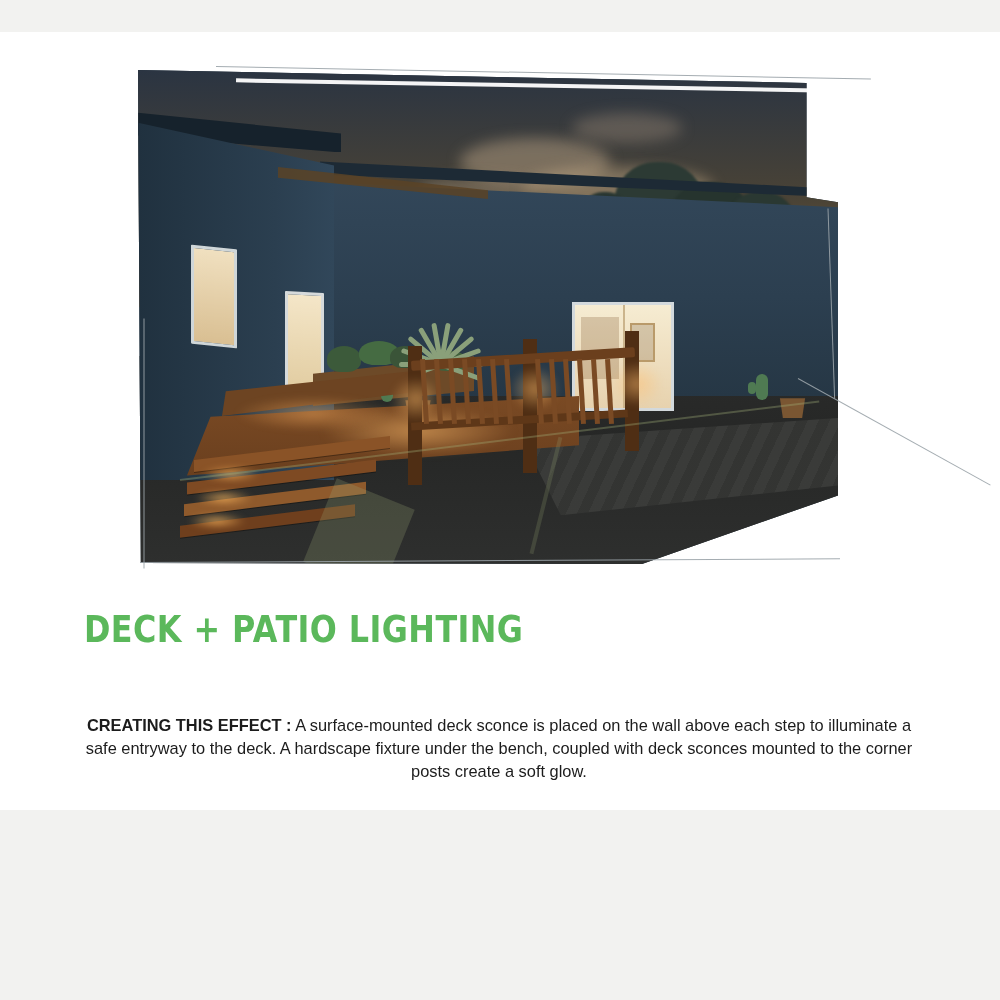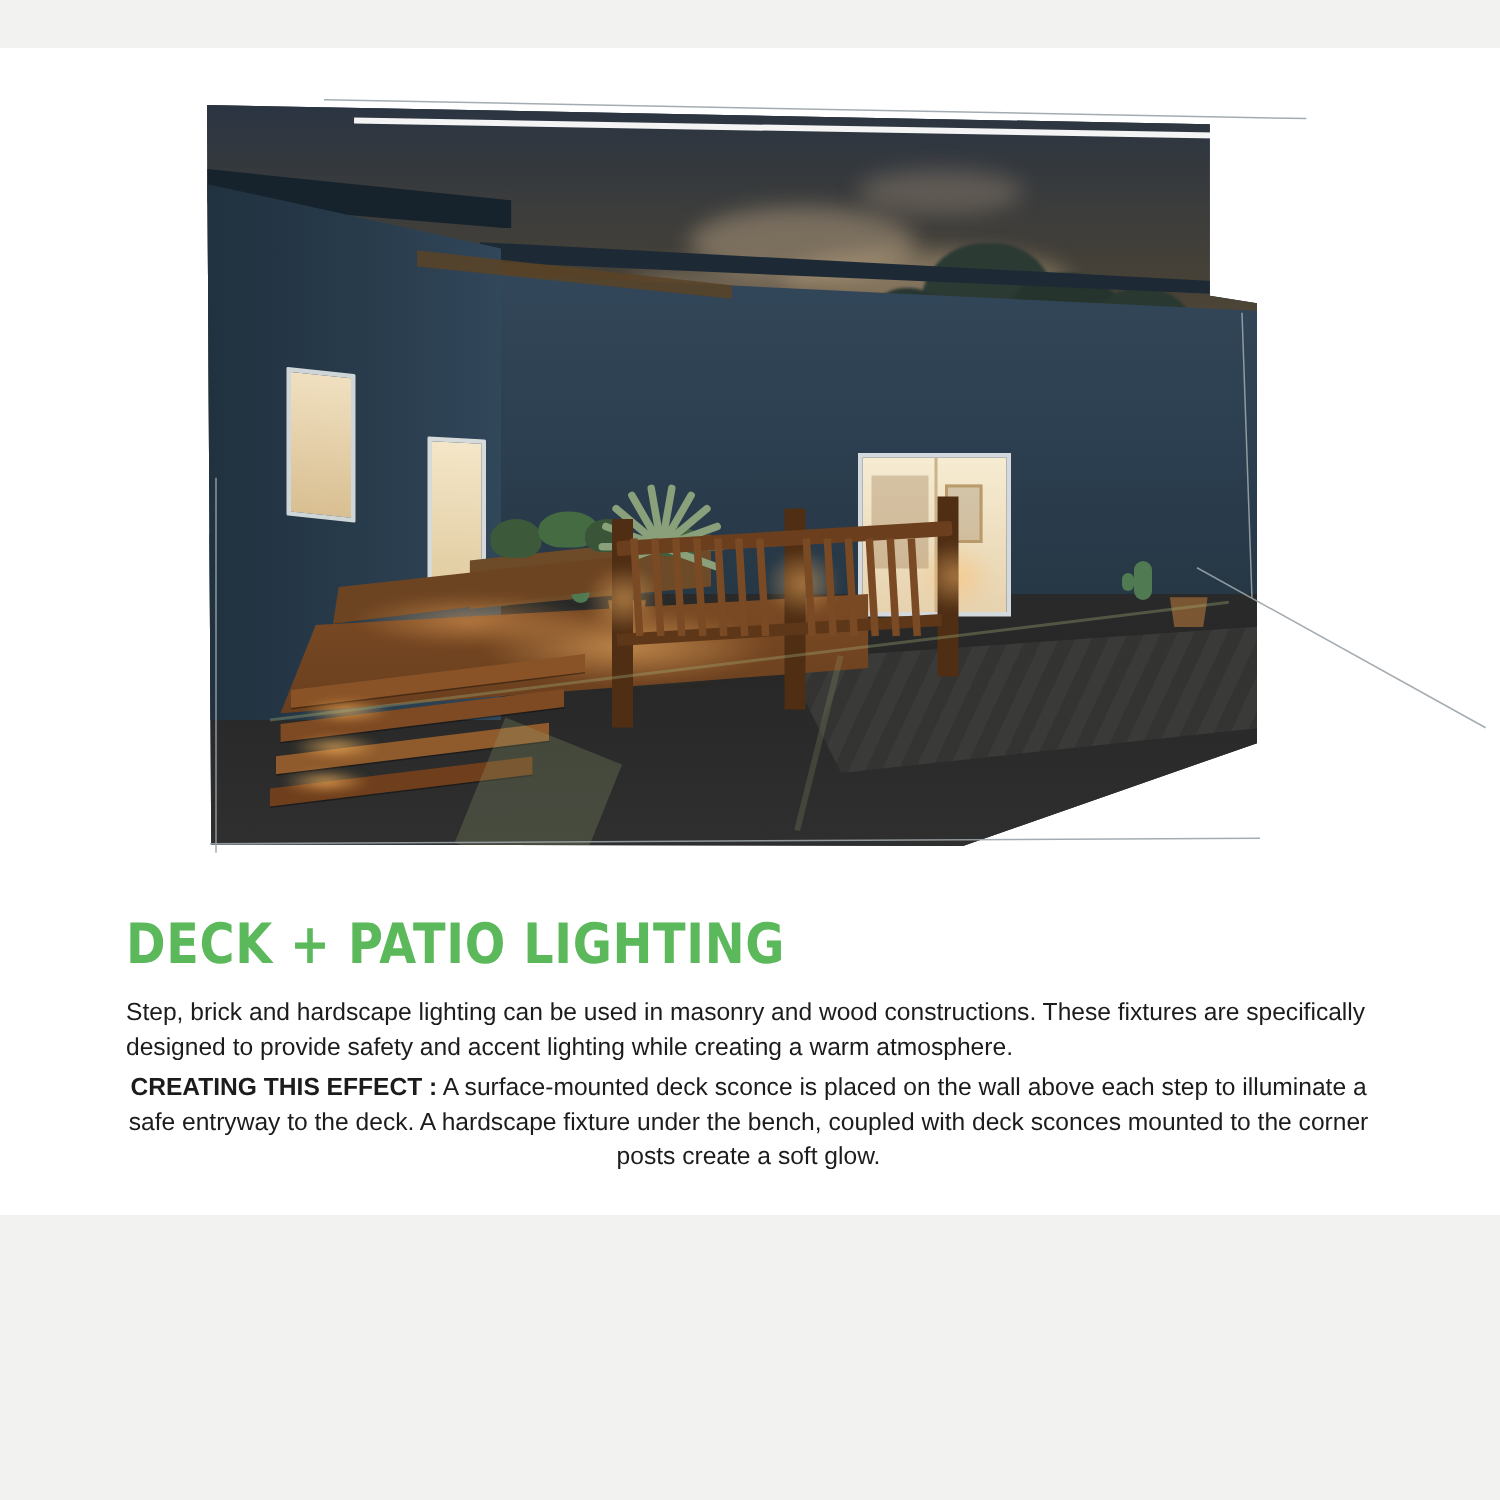--- a/index.html
+++ b/index.html
@@ -404,21 +404,20 @@
     <div class="cad-white" style="left:98px; top:16px; width:650px; height:4px; transform:rotate(1.0deg);"></div>
     <div class="cad-line" style="left:690px; top:140px; width:190px; transform:rotate(88deg); transform-origin:left center;"></div>
     <div class="cad-white" style="left:700px; top:136px; width:6px; height:170px;"></div>
     <div class="cad-line" style="left:660px; top:310px; width:220px; transform:rotate(29deg);"></div>
     <div class="cad-line" style="left:2px; top:494px; width:700px; transform:rotate(-0.3deg);"></div>
     <div class="cad-line" style="left:6px; top:250px; width:250px; transform:rotate(90deg); transform-origin:left center;"></div>
   </div>
 
   <div class="headline">DECK + PATIO LIGHTING</div>
 
-  <div class="para para1">Step, brick and hardscape lighting can be used in masonry and wood constructions. These fixtures are specifically designed to provide safety and accent lighting while creating a warm atmosphere.</div>
 
   <div class="para para2">
     <b>CREATING THIS EFFECT :</b><span> A surface-mounted deck sconce is placed on the wall above each step to illuminate a safe entryway to the deck. A hardscape fixture under the bench, coupled with deck sconces mounted to the corner posts create a soft glow.</span>
   </div>
 
   <div class="footer">
     
     
   </div>
 </div>

